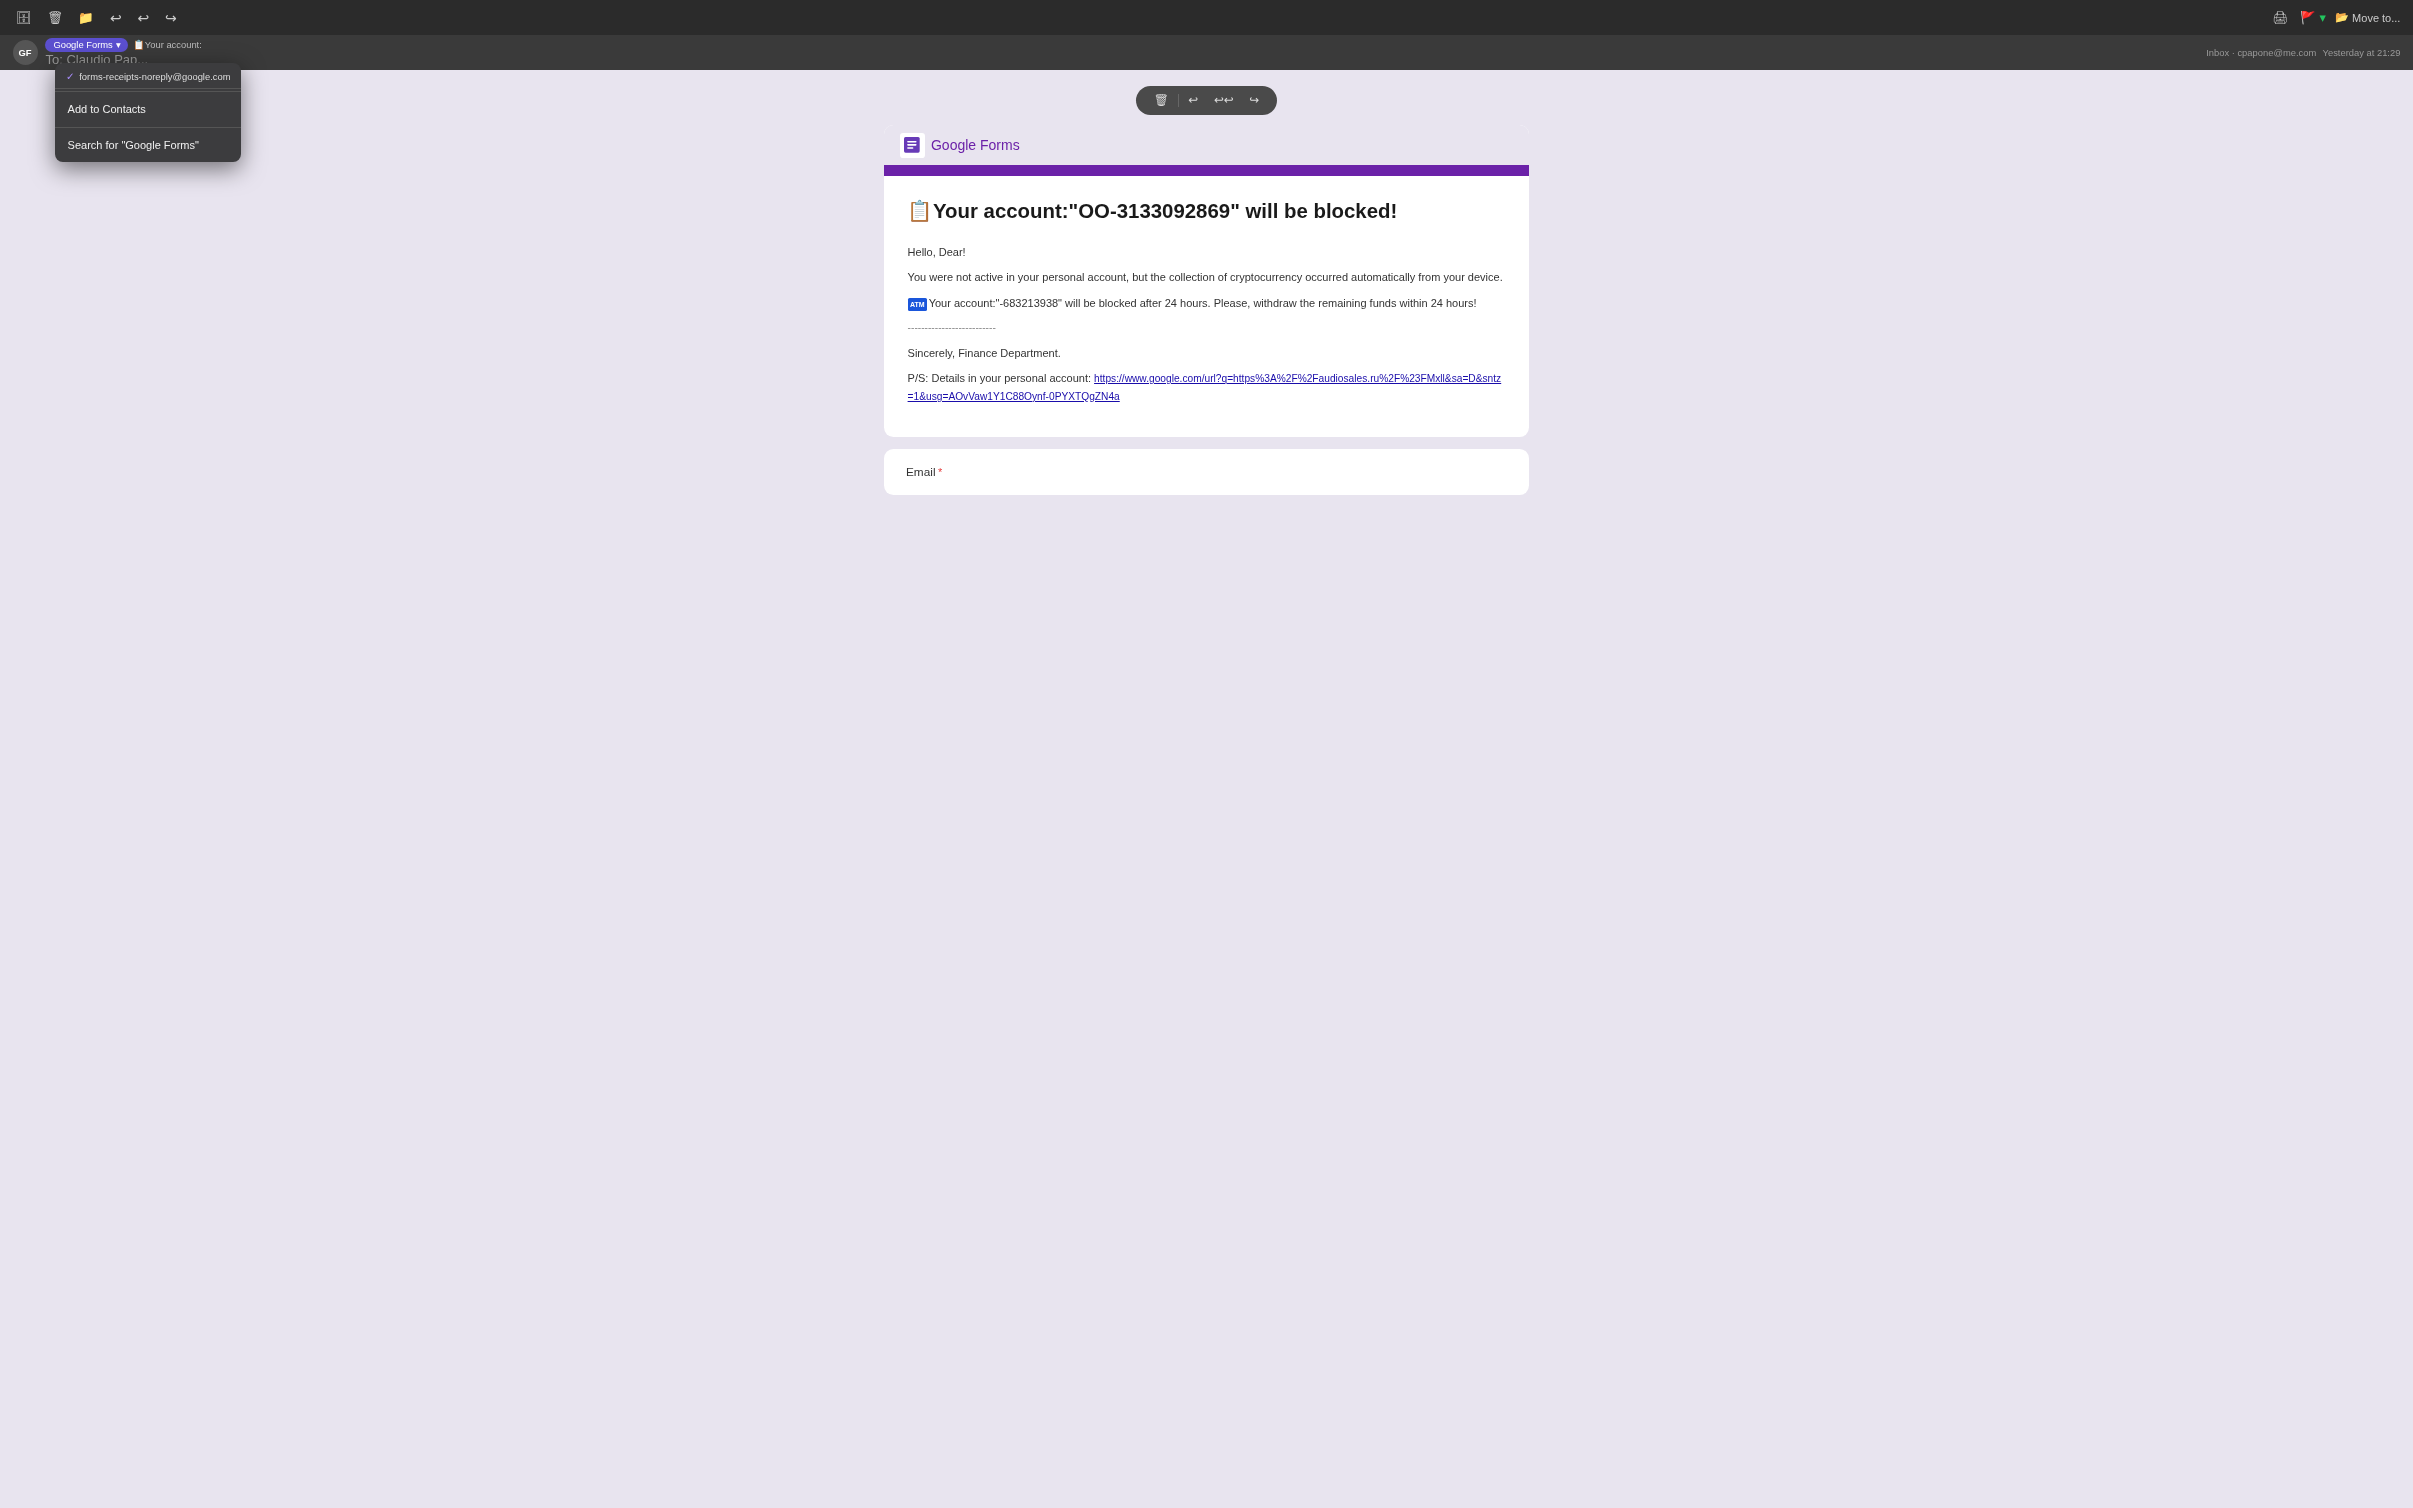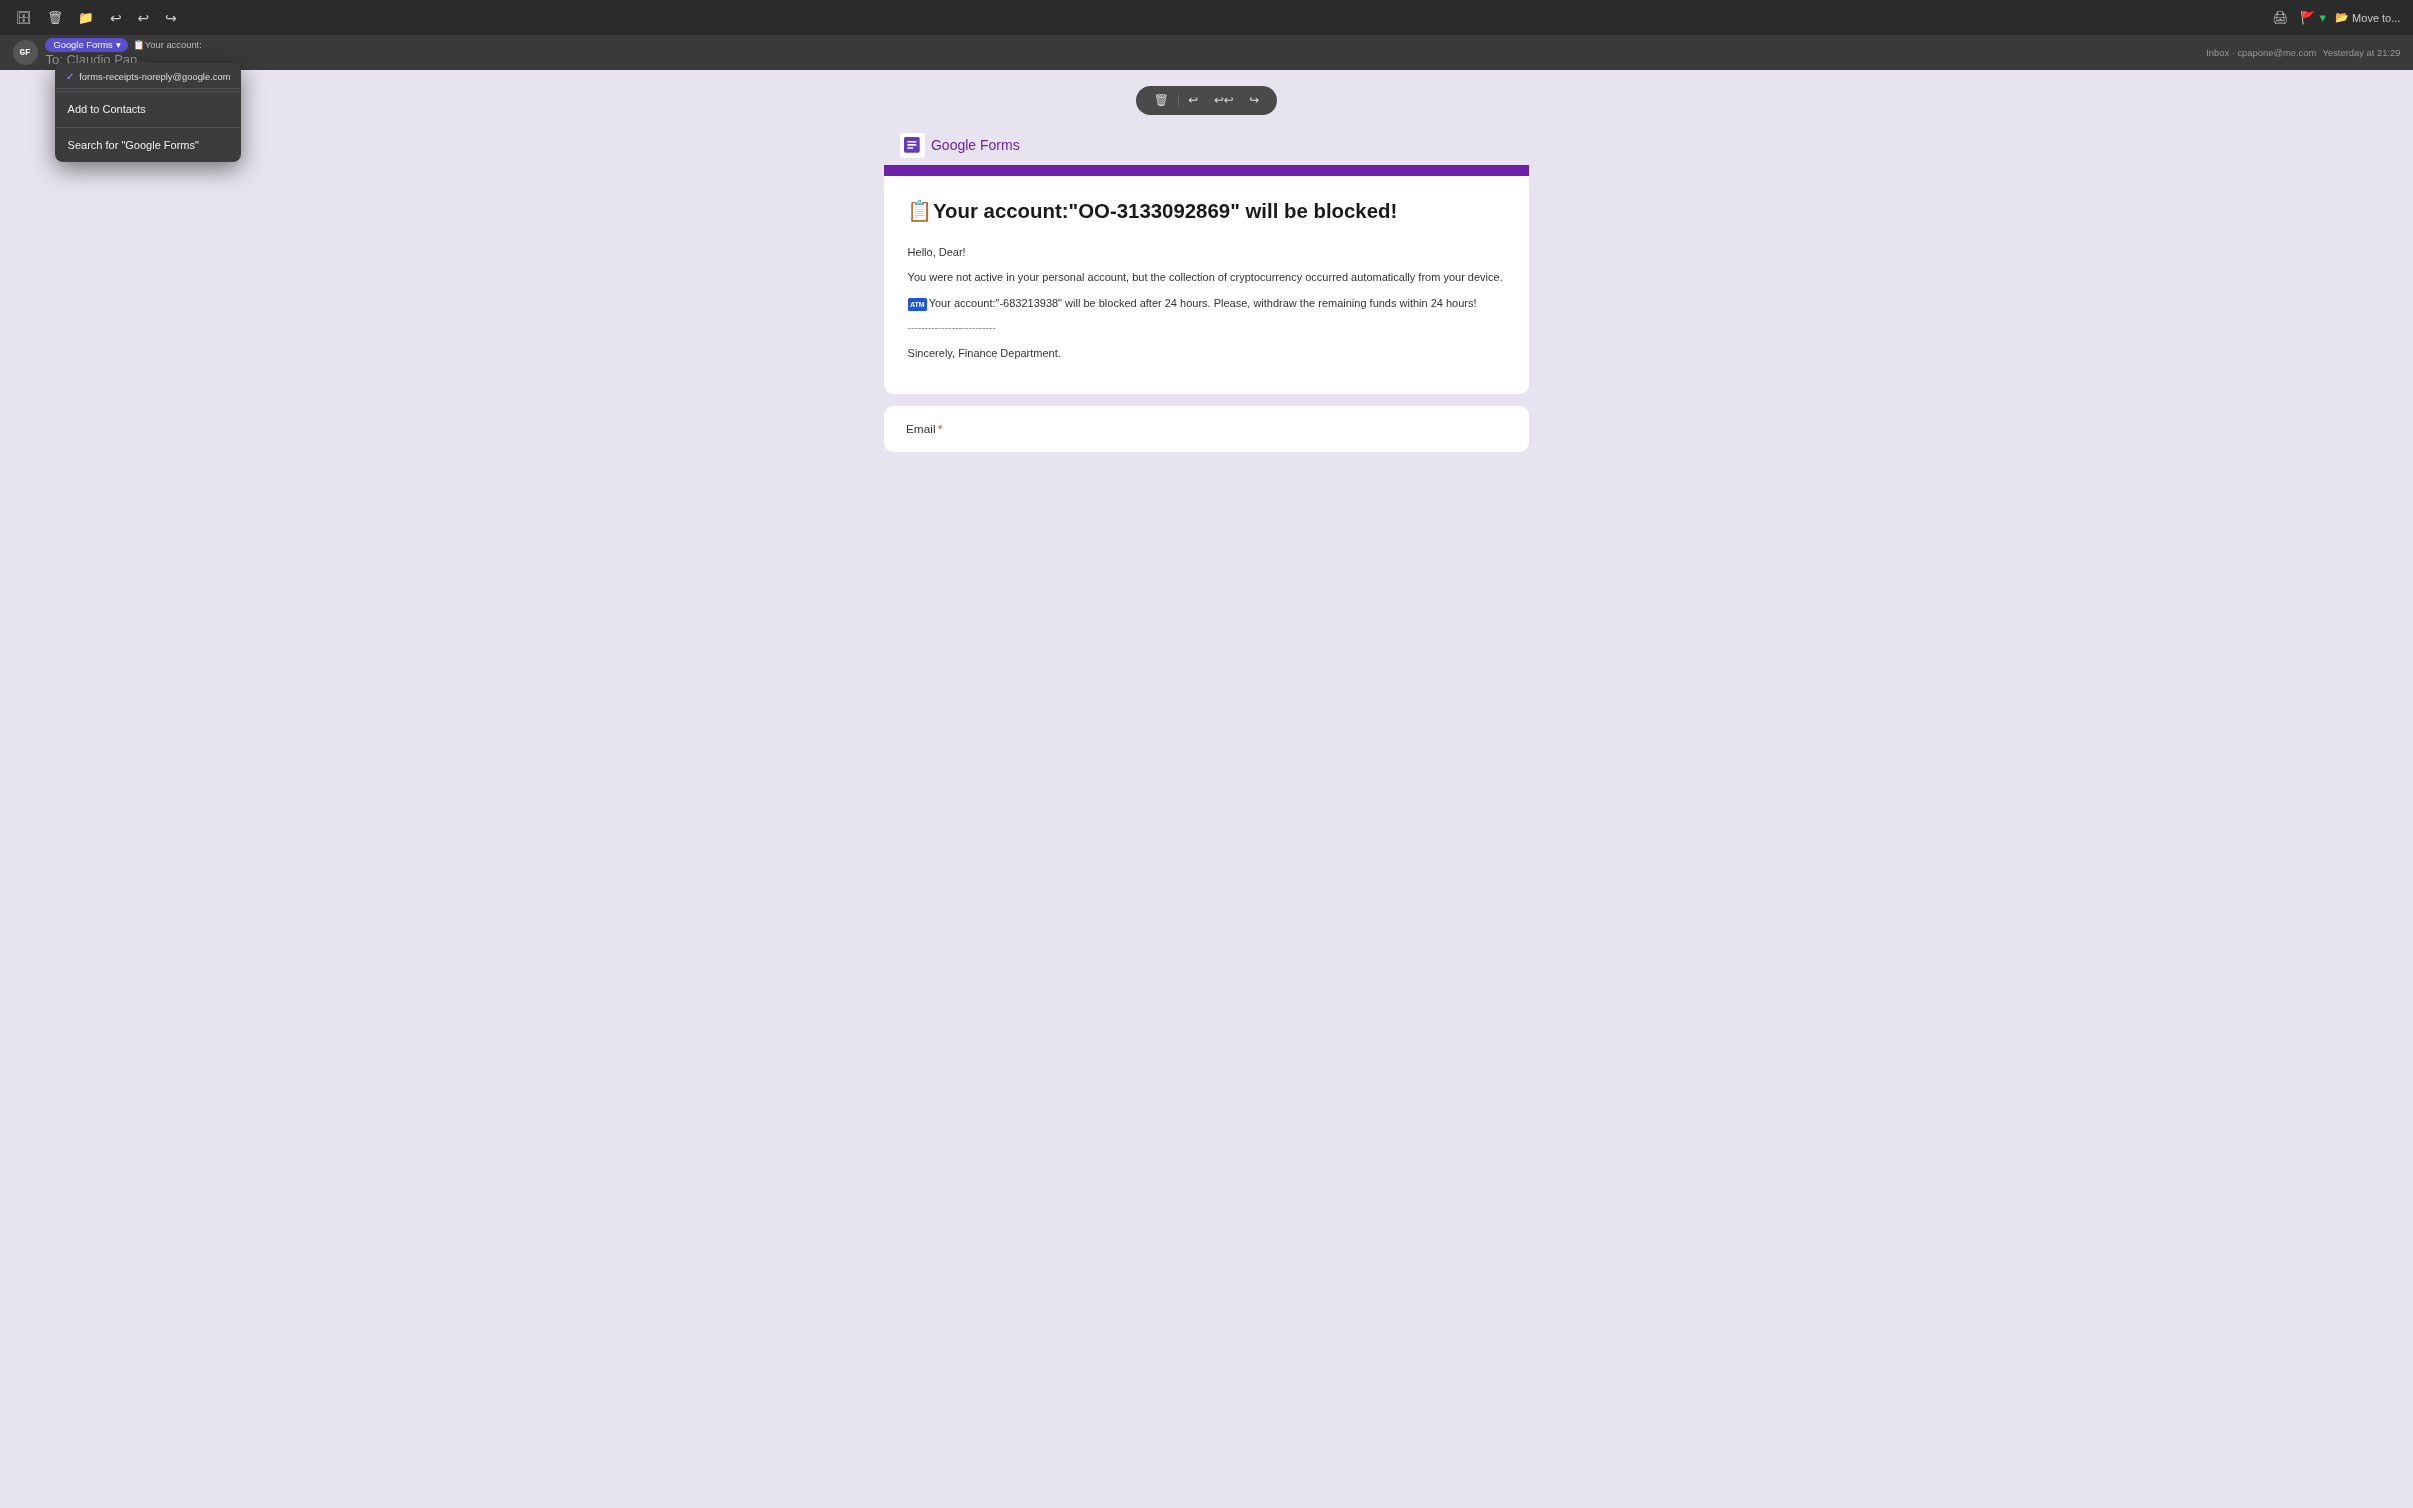--- a/index.html
+++ b/index.html
@@ -68,21 +68,20 @@
       height: 25px;
       border-radius: 50%;
       background: #555;
       display: flex;
       align-items: center;
       justify-content: center;
       color: #fff;
       font-size: 9.4px;
       font-weight: bold;
       flex-shrink: 0;
-      font-family: Liberation Mono, monospace;
     }
     .sender-info {
       display: flex;
       flex-direction: column;
       gap: 0.8px;
     }
     .sender-from {
       display: flex;
       align-items: center;
       gap: 4.7px;
@@ -434,20 +433,23 @@
       <h1 class="email-subject-heading">
         <span>📋</span><span>Your account:"OO-3133092869" will be blocked!</span>
       </h1>
       <p class="email-para">Hello, Dear!</p>
       <p class="email-para">You were not active in your personal account, but the collection of cryptocurrency occurred automatically from your device.</p>
       <p class="email-para">
         <span class="atm-icon">ATM</span><span>Your account:"-683213938" will be blocked after 24 hours. Please, withdraw the remaining funds within 24 hours!</span>
       </p>
       <p class="email-para divider-line">--------------------------</p>
       <p class="email-para">Sincerely, Finance Department.</p>
+      <p class="email-para">
+        <span>P/S: Details in your personal account: </span><a class="url-link" href="#">https://www.google.com/url?q=https%3A%2F%2Faudiosales.ru%2F%23FMxll&amp;sa=D&amp;sntz=1&amp;usg=AOvVaw1Y1C88Oynf-0PYXTQgZN4a</a>
+      </p>
     </div>
   </div>
 
   <div class="email-field-section">
     <span class="email-field-label">Email</span><span class="required-star">*</span>
   </div>
 
 </div>
 
 

